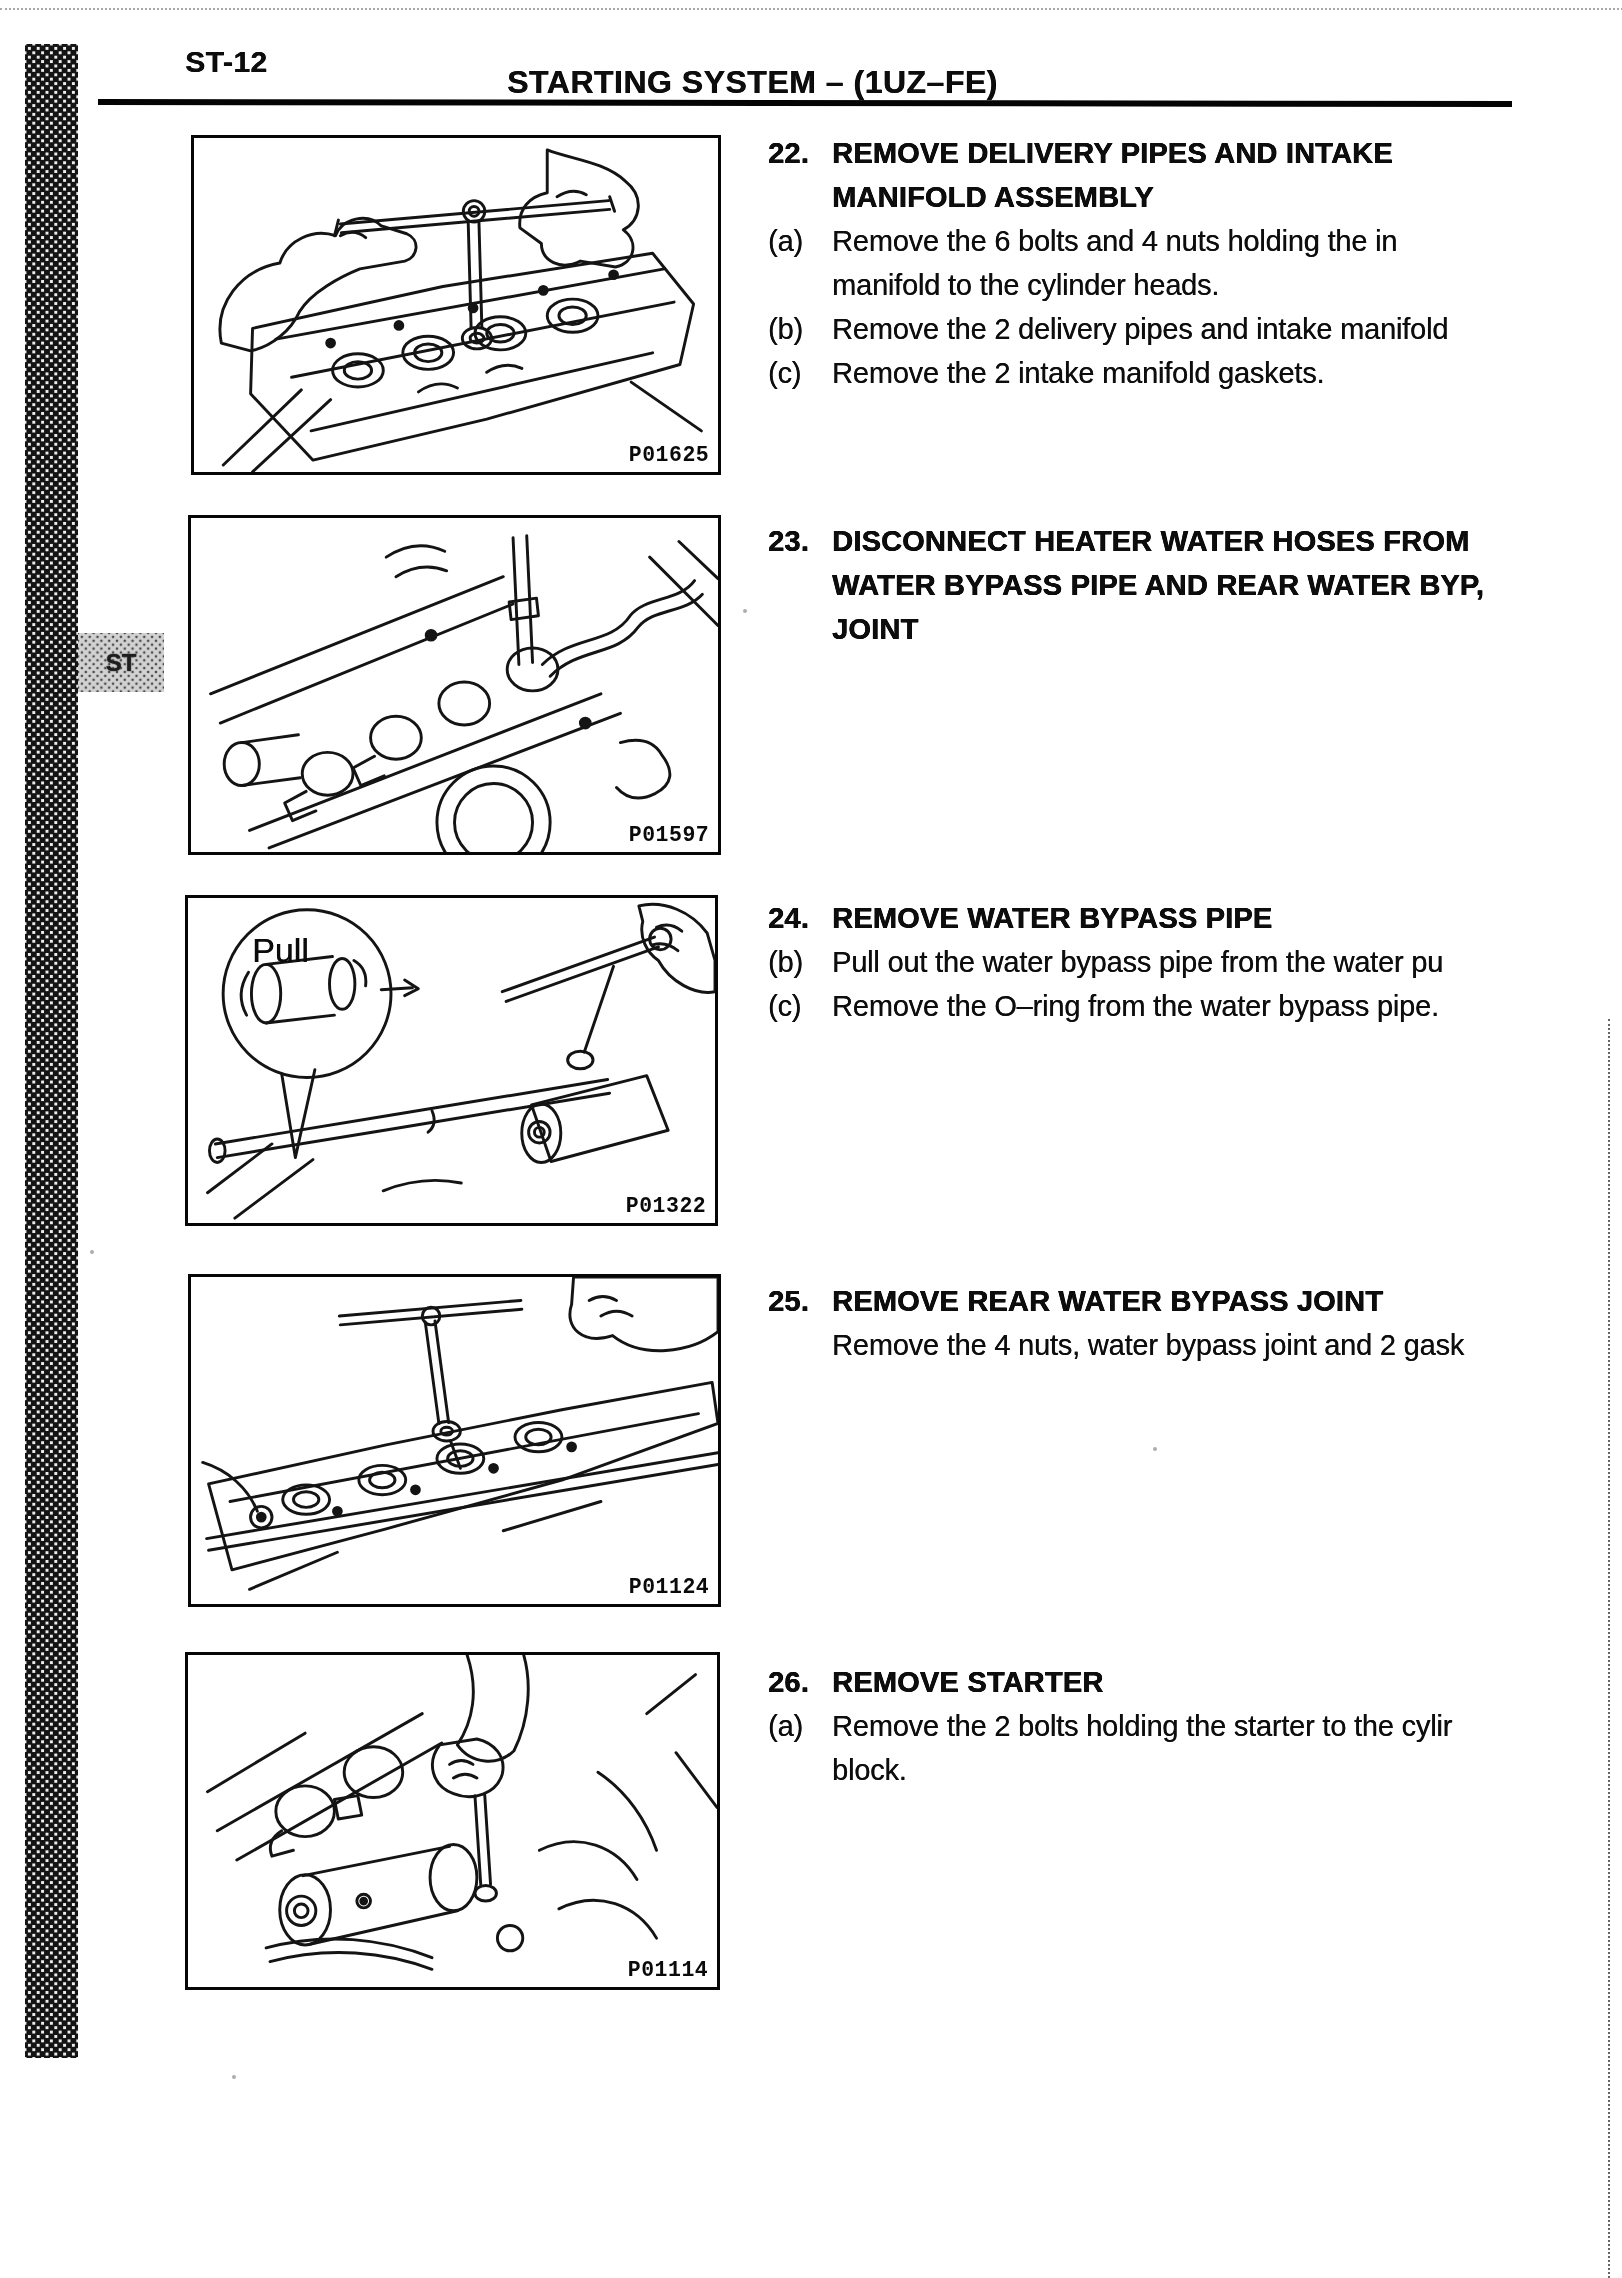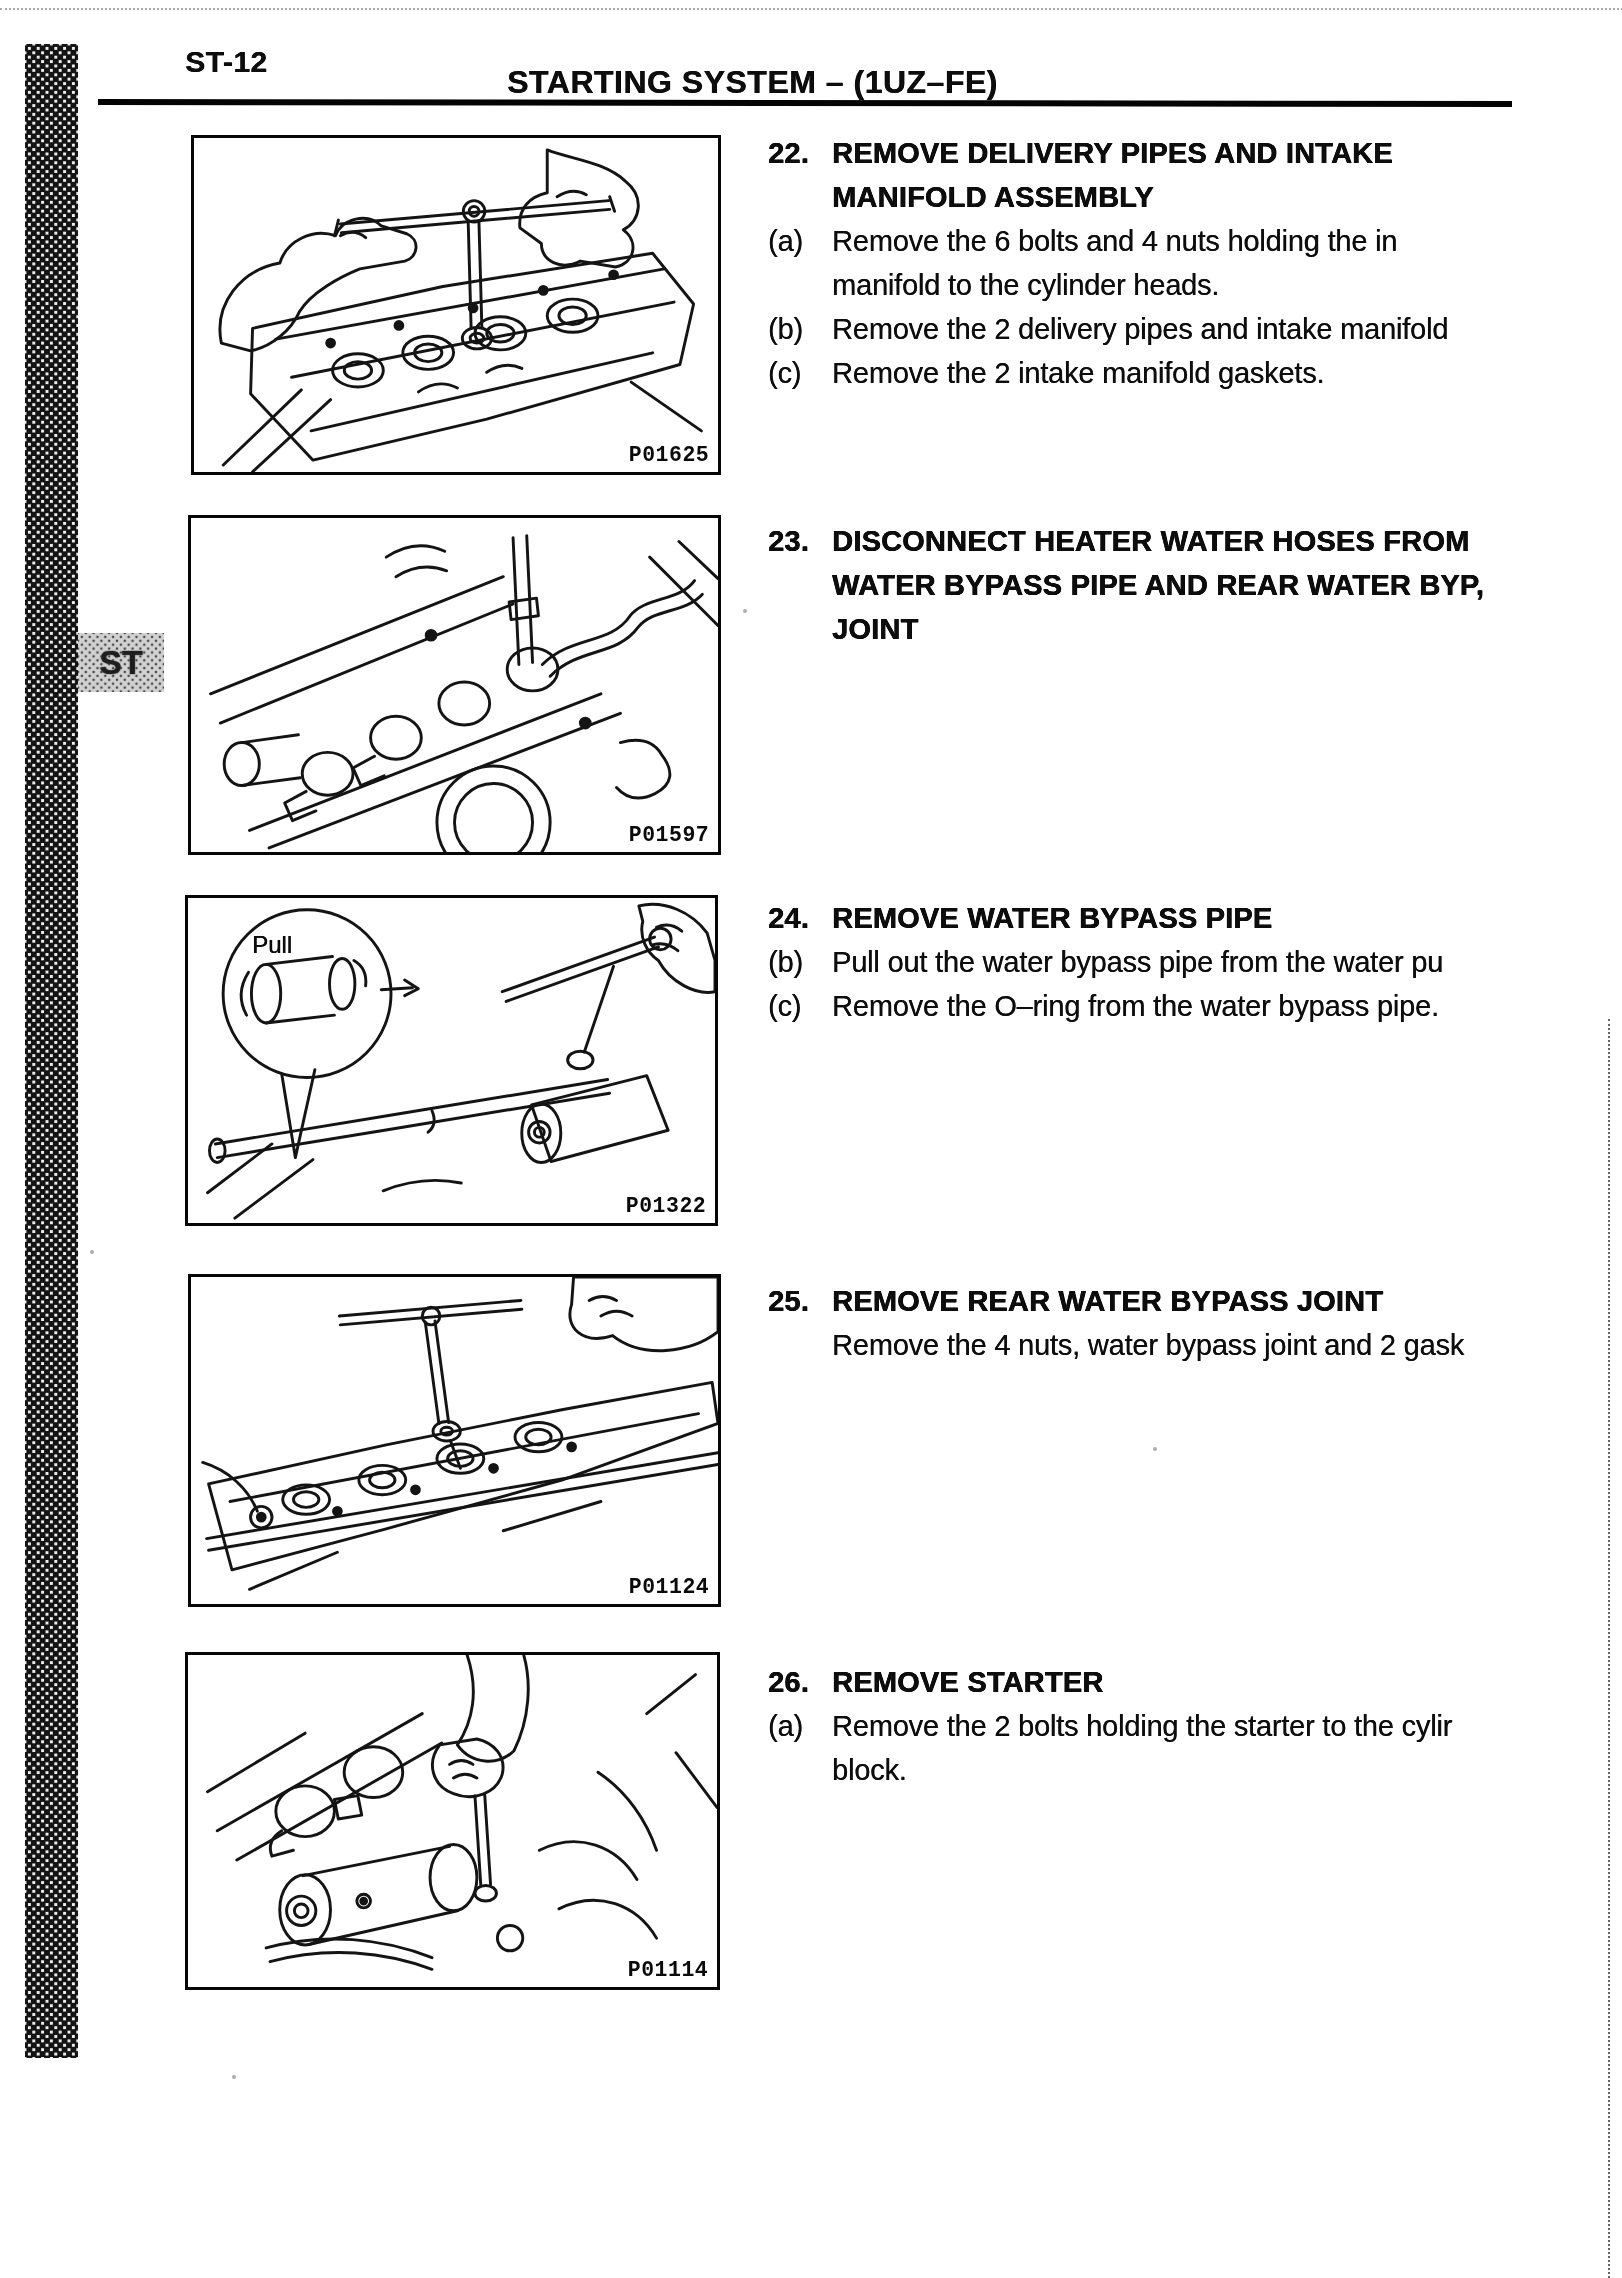--- a/index.html
+++ b/index.html
@@ -21,37 +21,37 @@
       radial-gradient(circle, rgba(255,255,255,.92) 1.4px, transparent 1.7px),
       radial-gradient(circle, rgba(255,255,255,.92) 1.4px, transparent 1.7px);
     background-size:8.8px 8.8px;background-position:0 0,4.4px 4.4px;}
   .side-tab{position:absolute;left:78px;top:633px;width:86px;height:59px;
     background-color:#d2d2d2;
     background-image:
       radial-gradient(circle, rgba(30,30,30,.75) 1.3px, transparent 1.6px),
       radial-gradient(circle, rgba(30,30,30,.75) 1.3px, transparent 1.6px);
     background-size:7.8px 7.8px;background-position:0 0,3.9px 3.9px;
     display:flex;align-items:center;justify-content:center;
-    font-size:34px;font-weight:700;color:#1e1e1e;
+    font-size:24px;font-weight:700;color:#1e1e1e;
     text-shadow:0 0 1.5px #555, 0 0 1px #333;}
 
   
   .page-code{position:absolute;left:185px;top:45px;font-size:30px;font-weight:700;
     letter-spacing:0.5px;text-shadow:0.5px 0 0 #000;}
   .page-title{position:absolute;left:507px;top:64px;width:741px;text-align:left;
     font-size:32px;font-weight:700;letter-spacing:0.5px;text-shadow:0.5px 0 0 #000;}
   .header-rule{position:absolute;left:98px;top:100px;width:1414px;height:5.9px;
     background:#040404;transform:rotate(.08deg);}
 
   
   .figure{position:absolute;border:3.9px solid #060606;background:#fff;}
   .figure svg{position:absolute;left:0;top:0;width:100%;height:100%;}
   .fig-id{position:absolute;right:8.8px;bottom:4.9px;font-size:21.5px;font-weight:700;
     letter-spacing:0.5px;color:#0a0a0a;font-family:Liberation Mono, monospace;}
-  .callout{position:absolute;left:64px;top:33px;font-size:24px;font-weight:400;
+  .callout{position:absolute;left:64px;top:33px;font-size:34px;font-weight:400;
     color:#0c0c0c;text-shadow:0.4px 0 0 #000;}
 
   
   .section{position:absolute;left:768px;width:753px;}
   .line{height:44px;line-height:44px;white-space:nowrap;font-size:29px;}
   .line.head{font-weight:700;letter-spacing:0.2px;
     text-shadow:0.5px 0 0 #000, 0 0.4px 0 #000;}
   .line.body{font-weight:400;letter-spacing:-0.2px;
     text-shadow:0.3px 0 0 rgba(0,0,0,.9);}
   .num,.lab{display:inline-block;width:64px;}

